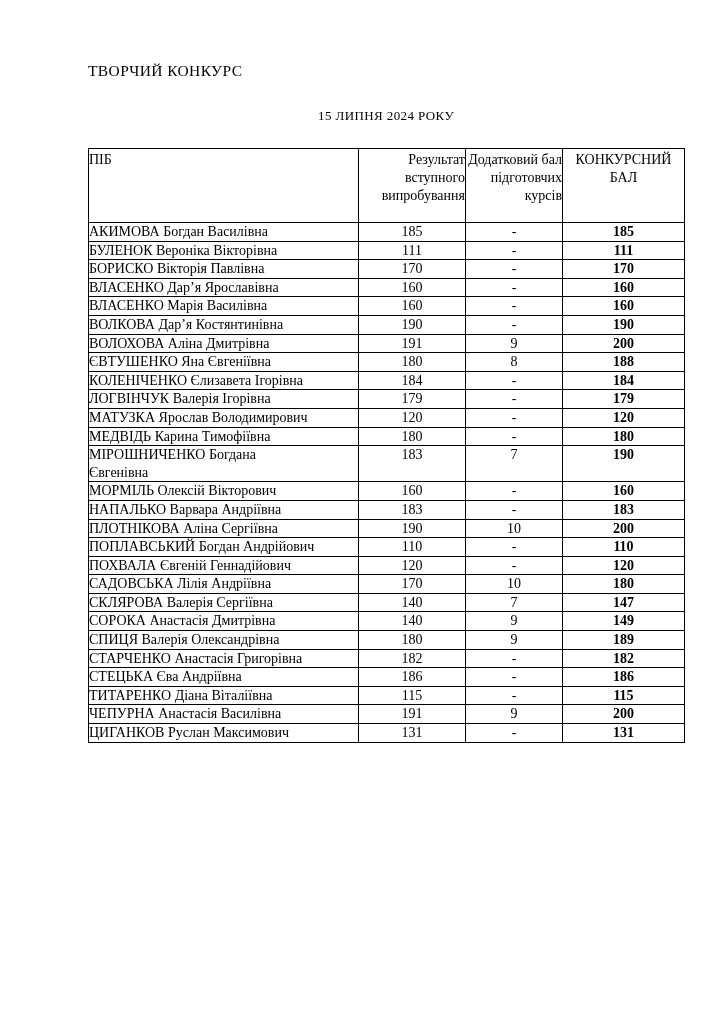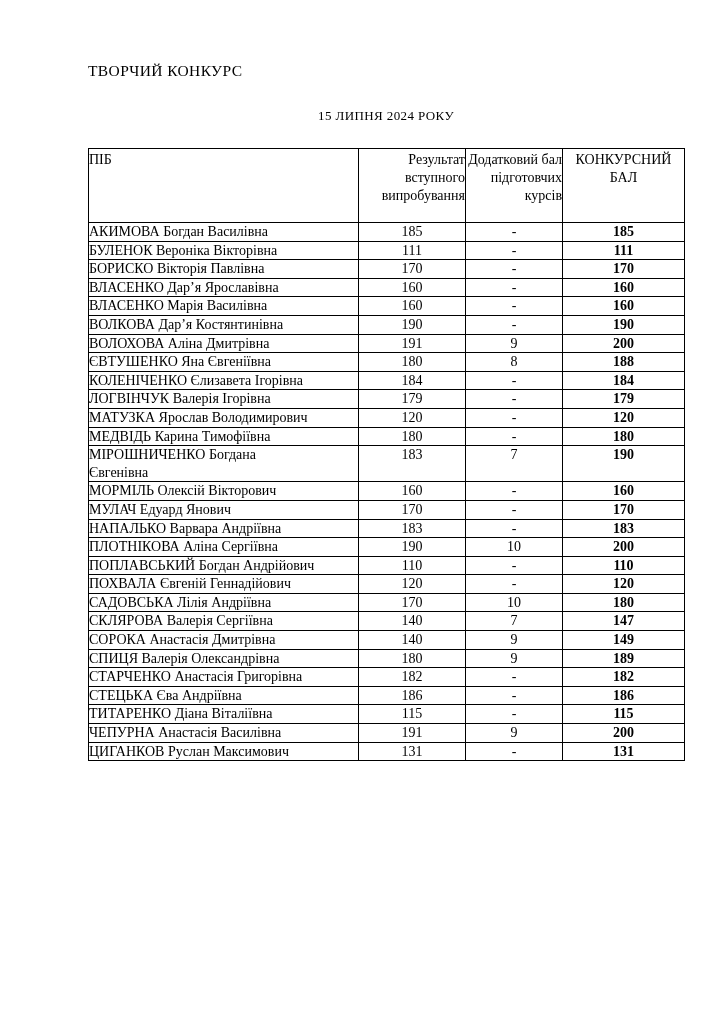--- a/index.html
+++ b/index.html
@@ -199,26 +199,20 @@
     <td class="cell-num">7</td>
     <td class="cell-total">190</td>
   </tr>
           <tr>
     <td class="cell-name">МОРМІЛЬ Олексій Вікторович</td>
     <td class="cell-num">160</td>
     <td class="cell-num">-</td>
     <td class="cell-total">160</td>
   </tr>
           <tr>
-    <td class="cell-name">МУЛАЧ Едуард Янович</td>
-    <td class="cell-num">170</td>
-    <td class="cell-num">-</td>
-    <td class="cell-total">170</td>
-  </tr>
-          <tr>
     <td class="cell-name">НАПАЛЬКО Варвара Андріївна</td>
     <td class="cell-num">183</td>
     <td class="cell-num">-</td>
     <td class="cell-total">183</td>
   </tr>
           <tr>
     <td class="cell-name">ПЛОТНІКОВА Аліна Сергіївна</td>
     <td class="cell-num">190</td>
     <td class="cell-num">10</td>
     <td class="cell-total">200</td>

